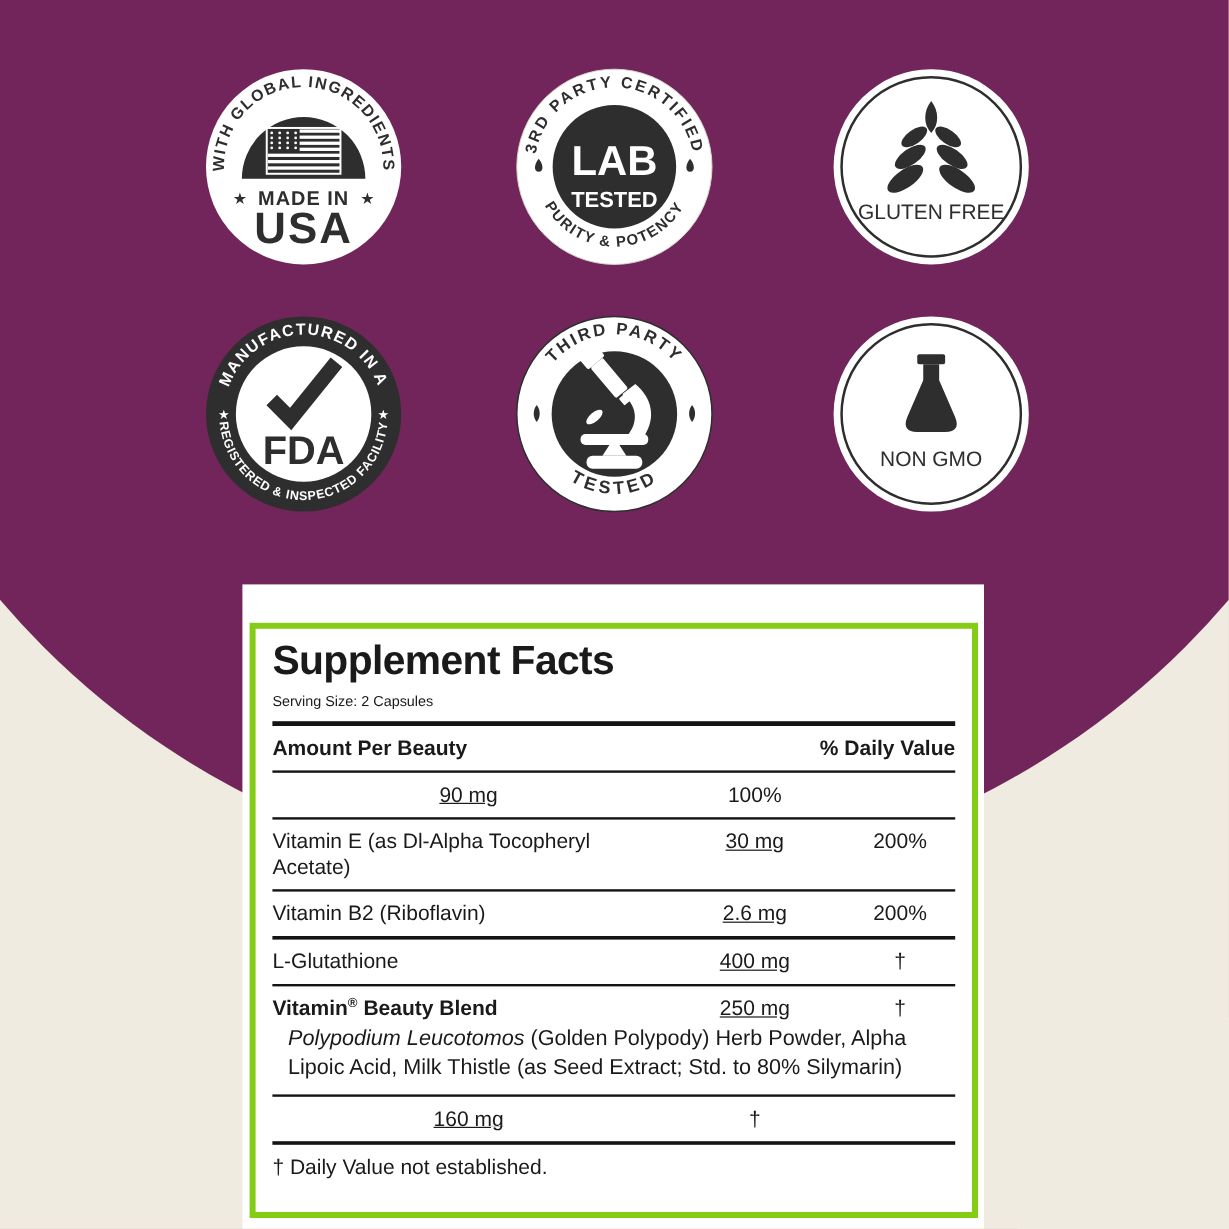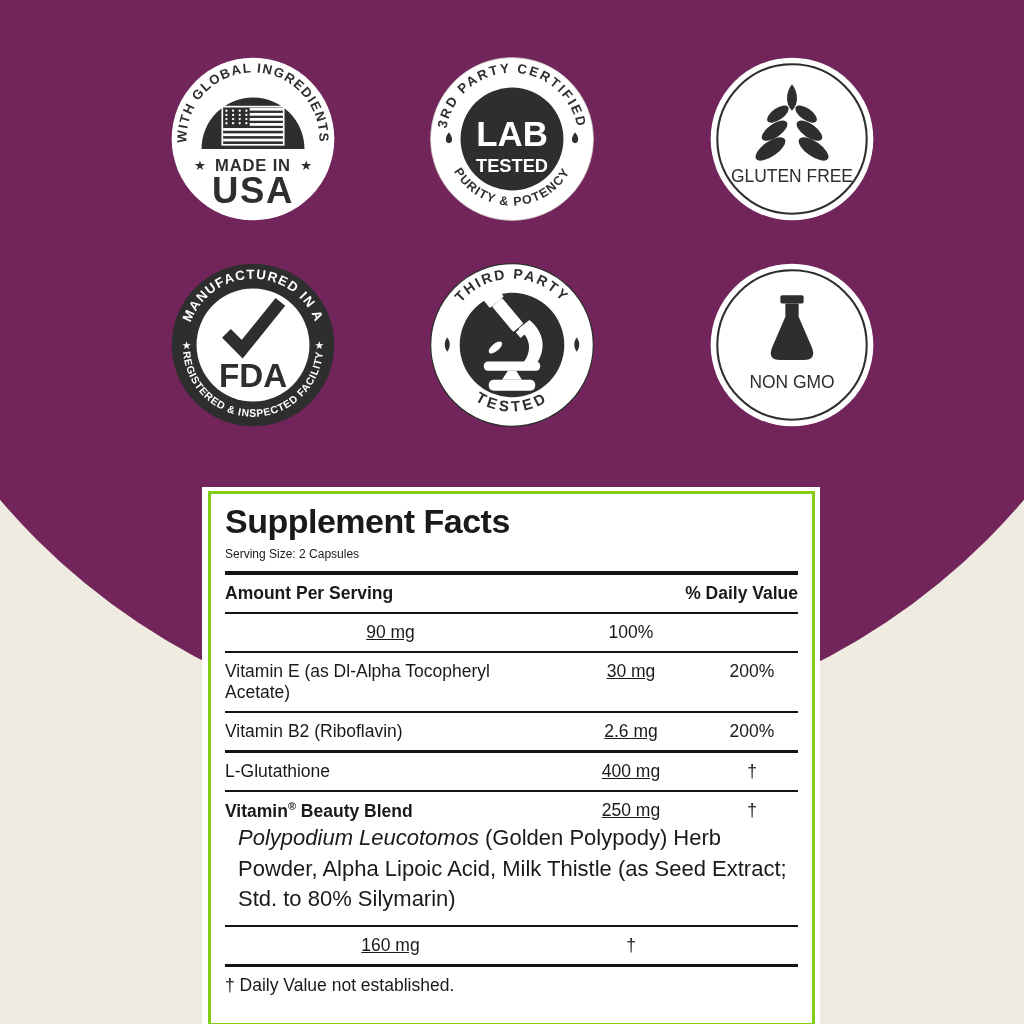--- a/index.html
+++ b/index.html
@@ -3,51 +3,51 @@
 <meta charset="utf-8">
 <style>
   html,body{margin:0;padding:0;background:#e8e2d6;}
   .stage{position:relative;width:1024px;height:1024px;overflow:hidden;
          background:#f0ebe1;font-family:"Liberation Sans",sans-serif;color:#1a1a1a;}
   .bg-circle{position:absolute;left:-161px;top:-610px;width:1346px;height:1346px;
              border-radius:50%;}
   .badge{position:absolute;width:166px;height:166px;}
   .badge svg{width:100%;height:100%;display:block;}
   .b-row1{top:56px}.b-row2{top:262px}
-  .b-col1{left:170px}.b-col2{left:429px}.b-col3{left:709px}
+  .b-col1{left:170px}.b-col2{left:429px}.b-col3{left:693px}
 
   
   text{font-family:"Liberation Sans",sans-serif;}
   .arc{font-size:16px;font-weight:bold;letter-spacing:1.5px;}
   .arc-sm{font-size:12.5px;font-weight:bold;letter-spacing:.8px;}
   .arc-wide{letter-spacing:2.5px;}
   .t-dark{fill:#2e2e2e;}.t-white{fill:#ffffff;}
   .star-t{font-size:16px;font-family:"DejaVu Sans",sans-serif;}
   .star-s{font-size:13px;font-family:"DejaVu Sans",sans-serif;}
 
   
   .panel{position:absolute;left:202px;top:487px;width:618px;background:#ffffff;
          padding:4px 5px 0 6px;box-sizing:border-box;}
-  .facts-box{border:3px solid #84cc16;padding:6px 14px 16px 14px;}
+  .facts-box{border:5px solid #84cc16;padding:6px 14px 16px 14px;margin-top:28px;}
   .sf-title{font-size:34px;font-weight:bold;letter-spacing:-0.5px;margin:2px 0 6px 0;}
   .serv{font-size:12px;line-height:1.3;}
   .rule{background:#141414;height:2px;}
   .rule.thick{height:4px;}
   .rule.med{height:3px;}
   .sp8{margin-top:8px;}
   .hdr-row,.n-row{display:grid;grid-template-columns:1fr 150px 92px;
                   font-size:17.5px;align-items:baseline;padding:8px 0;}
   .hdr-row{font-weight:bold;}
   .hdr-right{grid-column:2/4;text-align:right;}
   .amt{text-align:center;text-decoration:underline;}
   .dv{text-align:center;}
   .bold{font-weight:bold;}
   .it{font-style:italic;}
   .blend-row{padding-bottom:2px;}
-  .blend-desc{font-size:22px;line-height:1.38;padding:0 2px 10px 13px;}
+  .blend-desc{font-size:18px;line-height:1.38;padding:0 2px 10px 13px;}
   .footnote{font-size:17.5px;padding:8px 0 11px 0;}
   sup{font-size:11px;}
   .other-line{font-size:17.5px;padding:11px 4px 16px 6px;}
 </style>
 </head>
 <body>
 
 <div class="stage">
   <div class="bg-circle" style="background:#72255b"></div>
 
@@ -183,21 +183,21 @@
       <text x="100" y="152" text-anchor="middle" class="t-dark" style="font-size:21px">NON GMO</text>
     </svg>
   </div>
 
   <div class="panel">
     <div class="facts-box">
       <div class="sf-title">Supplement Facts</div>
       <div class="serv">Serving Size: 2 Capsules</div>
       <div class="rule thick sp8"></div>
       <div class="hdr-row">
-        <div>Amount Per Serving</div>
+        <div>Amount Per Beauty</div>
         <div class="hdr-right">% Daily Value</div>
       </div>
       <div class="rule"></div>
 
       <div class="n-row">
         <div class="amt">90 mg</div>
         <div class="dv">100%</div>
       </div>
       <div class="rule"></div>
 

